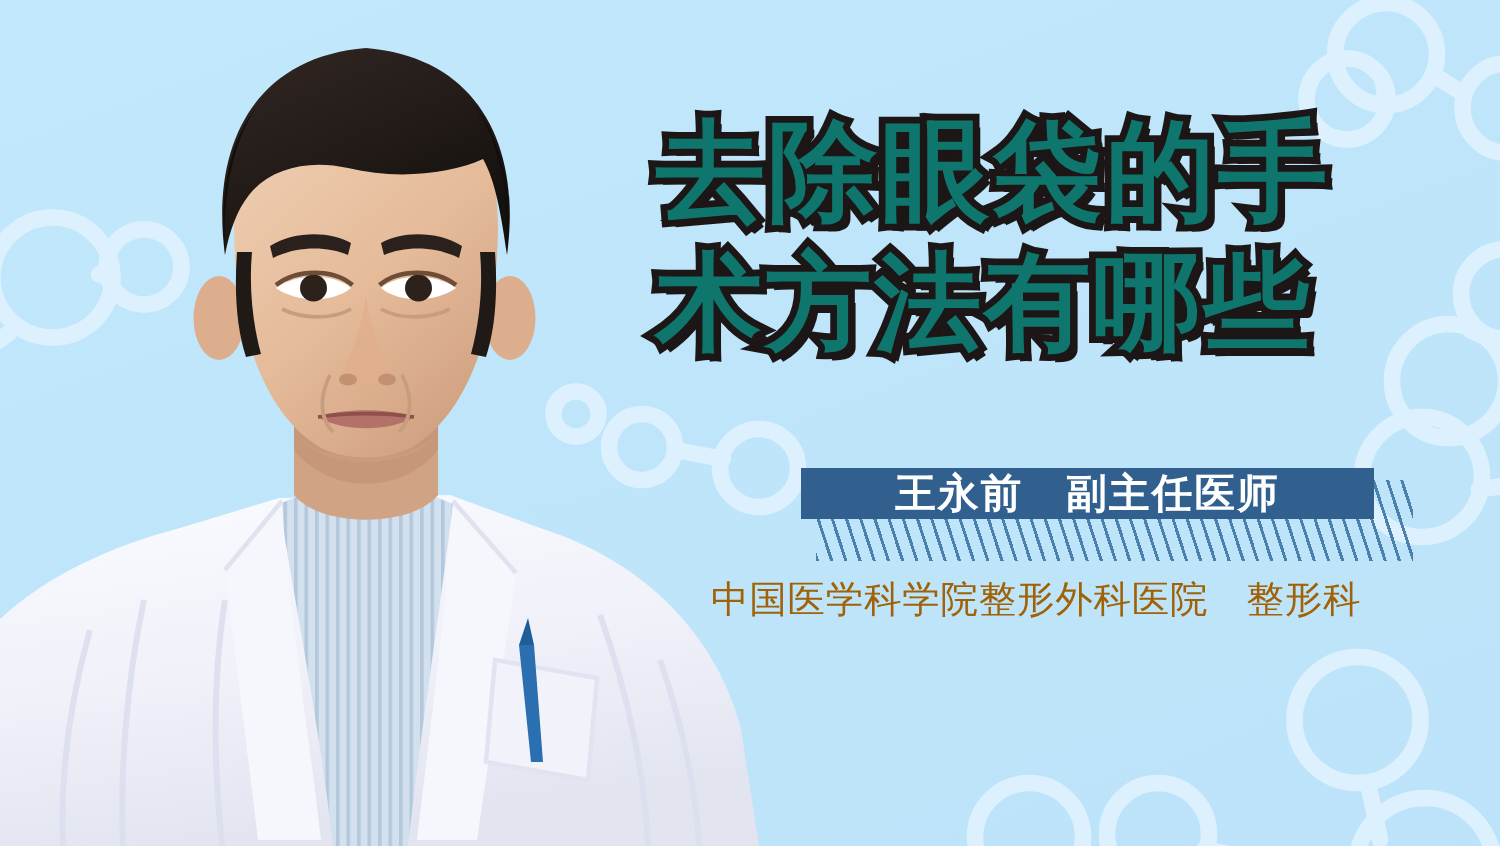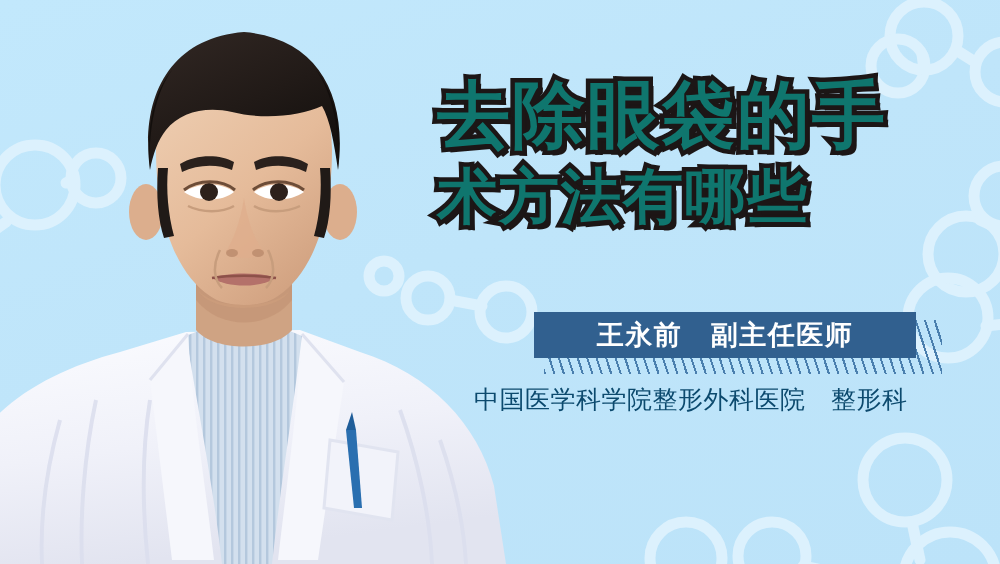--- a/index.html
+++ b/index.html
@@ -54,21 +54,21 @@
     line-height: 1.02;
     margin: 0;
     white-space: nowrap;
     -webkit-text-stroke: 9px #1c1616;
     paint-order: stroke fill;
     text-shadow:
       4px 4px 0 #1c1616,
       5px 5px 0 #1c1616;
   }
   .title-line-1 { font-size: 73px; }
-  .title-line-2 { font-size: 60px; margin-top: 14px; }
+  .title-line-2 { font-size: 71px; margin-top: 14px; }
 
   
   .name-banner-wrap {
     position: absolute;
     left: 534px;
     top: 312px;
     width: 408px;
     height: 62px;
   }
   .hatch {
@@ -81,41 +81,41 @@
       72deg,
       #4a7fae 0px, #4a7fae 2px,
       rgba(0,0,0,0) 2px, rgba(0,0,0,0) 9px
     );
   }
   .name-banner {
     position: absolute;
     left: 0px;
     top: 0px;
     width: 382px;
-    height: 46px;
+    height: 34px;
     background: #31608f;
     display: flex;
     align-items: center;
     justify-content: center;
   }
   .name-banner-text {
     color: #ffffff;
     font-family: "DejaVu Sans", "Liberation Sans", sans-serif;
     font-weight: 700;
     font-size: 27px;
     letter-spacing: 1.5px;
     white-space: nowrap;
   }
 
   
   .affiliation {
     position: absolute;
     left: 474px;
     top: 383px;
-    color: #0c4a6e;
+    color: #a16207;
     font-family: "DejaVu Sans", "Liberation Sans", sans-serif;
     font-weight: 400;
     font-size: 25px;
     letter-spacing: 0.5px;
     white-space: nowrap;
   }
 </style>
 </head>
 <body>
 

